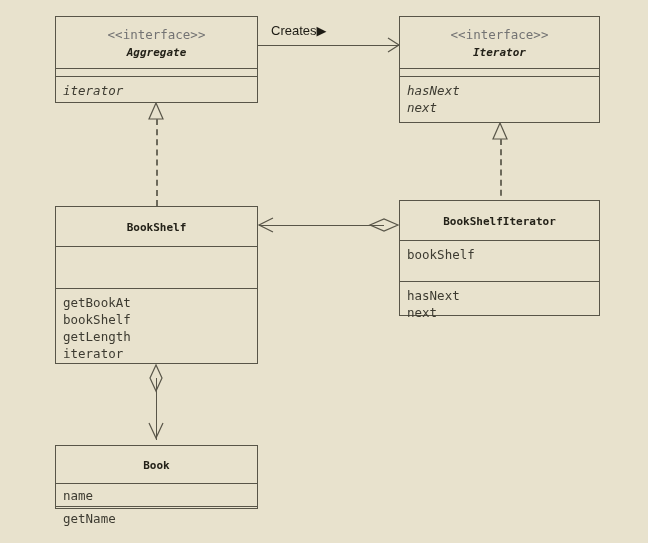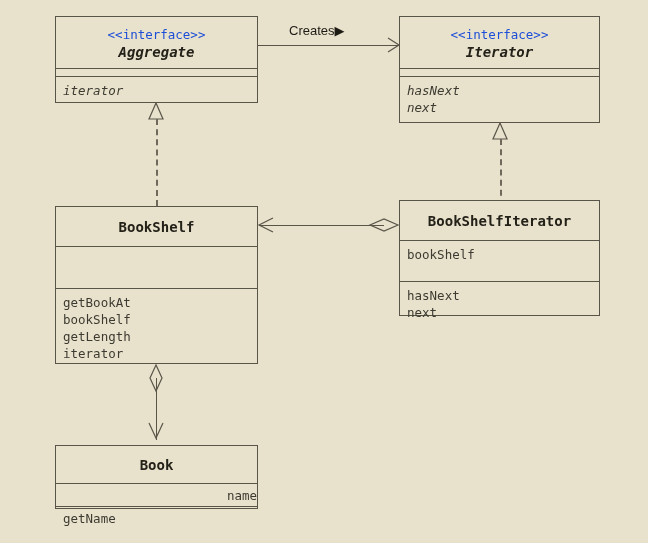--- a/index.html
+++ b/index.html
@@ -29,26 +29,26 @@
   }
   .uml-compartment:last-child {
     border-bottom: none;
   }
   .uml-header {
     text-align: center;
     padding-top: 9px;
   }
   .uml-stereotype {
     font-size: 12.5px;
-    color: #1d4ed8;
+    color: #737373;
     line-height: 17px;
     letter-spacing: 0px;
   }
   .uml-name {
-    font-size: 14px;
+    font-size: 11px;
     font-weight: bold;
     color: #232118;
     line-height: 19px;
   }
   .uml-name.italic {
     font-style: italic;
   }
   .uml-empty {
     height: 8px;
   }
@@ -120,21 +120,21 @@
       <path d="M 273 218 L 259 225 L 273 232" fill="none" stroke="#585548" stroke-width="1.2"></path>
     </g>
 
     <g>
       <path d="M 156 365 L 150 378 L 156 391 L 162 378 Z" fill="#e8e2cd" stroke="#585548" stroke-width="1.2"></path>
       <path d="M 149 423 L 156 438 L 163 423" fill="none" stroke="#585548" stroke-width="1.2"></path>
     </g>
   </svg>
 
   <div class="line-h" style="left:257px; top:45px; width:142px;"></div>
-  <div class="edge-label" style="left:289px; top:23px;"><span>Creates</span><span>▶</span></div>
+  <div class="edge-label" style="left:271px; top:23px;"><span>Creates</span><span>▶</span></div>
 
   <div class="line-v dashed" style="left:156px; top:119px; height:87px;"></div>
 
   <div class="line-v dashed" style="left:500px; top:139px; height:67px;"></div>
 
   <div class="line-h" style="left:259px; top:225px; width:125px;"></div>
 
   <div class="line-v" style="left:156px; top:378px; height:62px;"></div>
 
   <div class="uml-class" style="left:55px; top:16px; width:203px; height:87px;">
@@ -184,21 +184,21 @@
     <div class="uml-compartment uml-members">
       <div class="uml-member">hasNext</div>
       <div class="uml-member">next</div>
     </div>
   </div>
 
   <div class="uml-class" style="left:55px; top:445px; width:203px; height:64px;">
     <div class="uml-compartment uml-header" style="height:38px; padding-top:10px;">
       <div class="uml-name">Book</div>
     </div>
-    <div class="uml-compartment uml-members" style="height:23px; padding-top:3px;text-align:right;">
+    <div class="uml-compartment uml-members" style="height:23px; padding-top:3px;">
       <div class="uml-member">name</div>
     </div>
     <div class="uml-compartment uml-members" style="padding-top:3px;">
       <div class="uml-member">getName</div>
     </div>
   </div>
 
 </div>
 
 </body></html>

